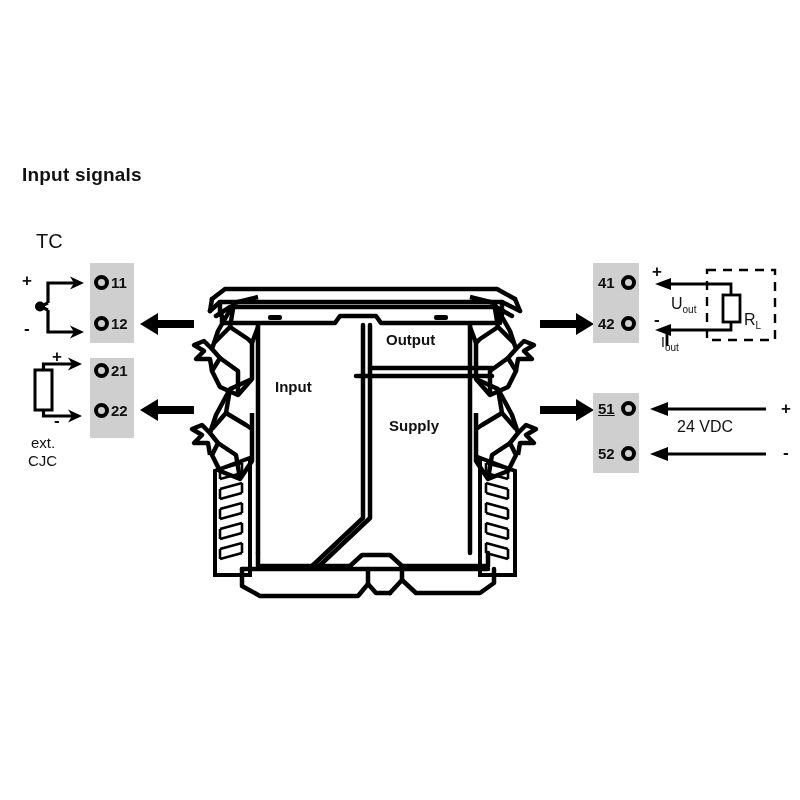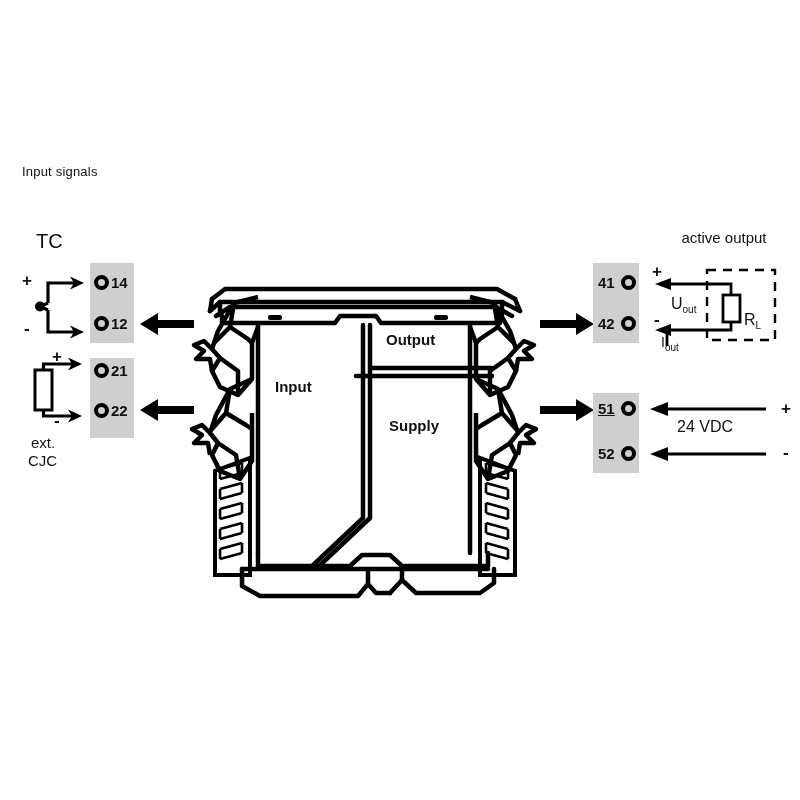--- a/index.html
+++ b/index.html
@@ -12,22 +12,22 @@
     width: 800px;
     height: 800px;
     background: #ffffff;
     font-family: "Liberation Sans", sans-serif;
     color: #111111;
     overflow: hidden;
   }
   .abs { position: absolute; }
 
   .heading {
-    font-size: 13px;
-    font-weight: normal;
+    font-size: 19px;
+    font-weight: bold;
     letter-spacing: 0.2px;
     white-space: nowrap;
   }
   .plain {
     font-size: 15px;
     font-weight: normal;
     white-space: nowrap;
   }
   .plain-c {
     font-size: 15px;
@@ -123,21 +123,21 @@
     </svg>
   </div>
   <div class="abs sign" style="left:52px; top:348px;">+</div>
   <div class="abs sign" style="left:54px; top:412px;">-</div>
 
   <div class="abs plain" style="left:31px; top:434px;">ext.</div>
   <div class="abs plain" style="left:28px; top:452px;">CJC</div>
 
   <div class="abs gray-box" style="left:90px; top:263px; width:44px; height:80px;"></div>
   <div class="abs donut" style="left:94px; top:275px; width:15px; height:15px;"></div>
-  <div class="abs term-num" style="left:111px; top:274px;">14</div>
+  <div class="abs term-num" style="left:111px; top:274px;">11</div>
   <div class="abs donut" style="left:94px; top:316px; width:15px; height:15px;"></div>
   <div class="abs term-num" style="left:111px; top:315px;">12</div>
 
   <div class="abs gray-box" style="left:90px; top:358px; width:44px; height:80px;"></div>
   <div class="abs donut" style="left:94px; top:363px; width:15px; height:15px;"></div>
   <div class="abs term-num" style="left:111px; top:362px;">21</div>
   <div class="abs donut" style="left:94px; top:403px; width:15px; height:15px;"></div>
   <div class="abs term-num" style="left:111px; top:402px;">22</div>
 
   <div class="abs" style="left:138px; top:310px; width:56px; height:28px;">
@@ -270,21 +270,20 @@
   <div class="abs donut" style="left:621px; top:275px; width:15px; height:15px;"></div>
   <div class="abs term-num" style="left:598px; top:315px;">42</div>
   <div class="abs donut" style="left:621px; top:316px; width:15px; height:15px;"></div>
 
   <div class="abs gray-box" style="left:593px; top:393px; width:46px; height:80px;"></div>
   <div class="abs term-num" style="left:598px; top:400px;text-decoration:underline;">51</div>
   <div class="abs donut" style="left:621px; top:401px; width:15px; height:15px;"></div>
   <div class="abs term-num" style="left:598px; top:445px;">52</div>
   <div class="abs donut" style="left:621px; top:446px; width:15px; height:15px;"></div>
 
-  <div class="abs plain-c" style="left:649px; top:229px; width:150px;">active output</div>
 
   <div class="abs" style="left:645px; top:258px; width:155px; height:100px;">
     <svg width="155" height="100" viewBox="0 0 155 100">
 
       <rect x="62" y="12" width="68" height="70" fill="none" stroke="#000" stroke-width="2.4" stroke-dasharray="9,7"></rect>
 
       <path d="M22,26 L86,26 L86,37" fill="none" stroke="#000" stroke-width="2.8"></path>
 
       <path d="M86,63 L86,72 L22,72" fill="none" stroke="#000" stroke-width="2.8"></path>
 

